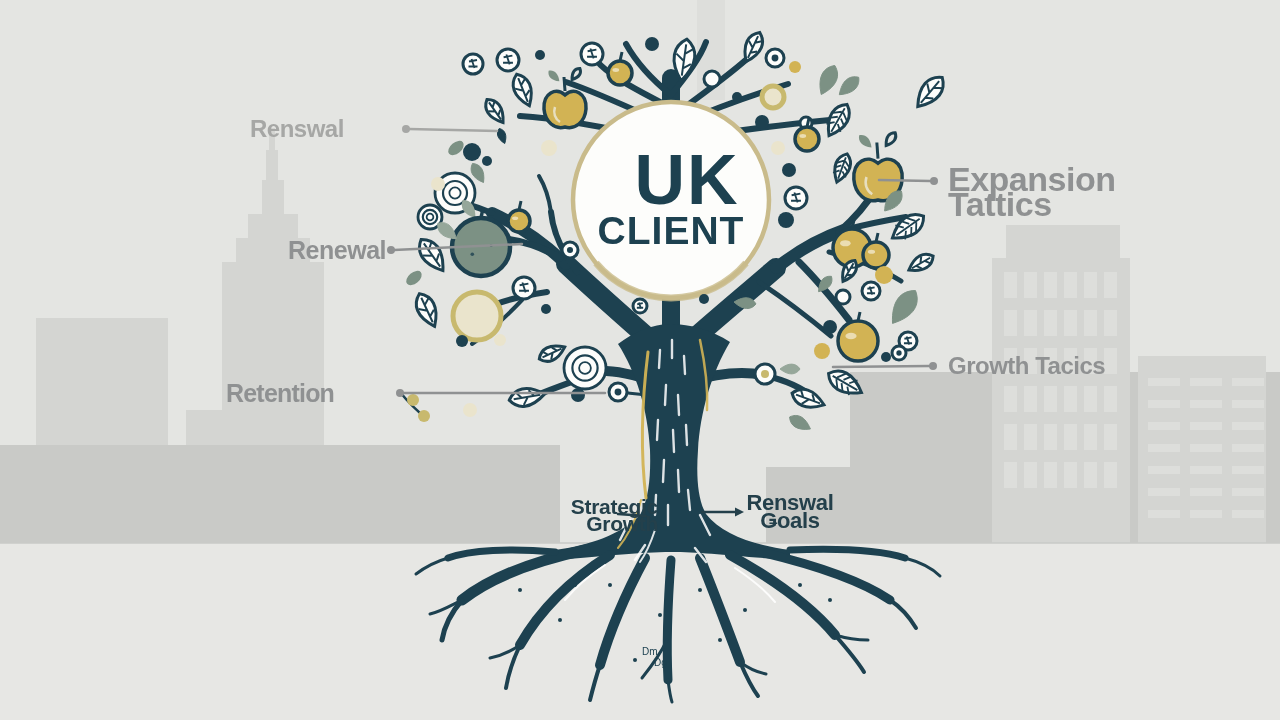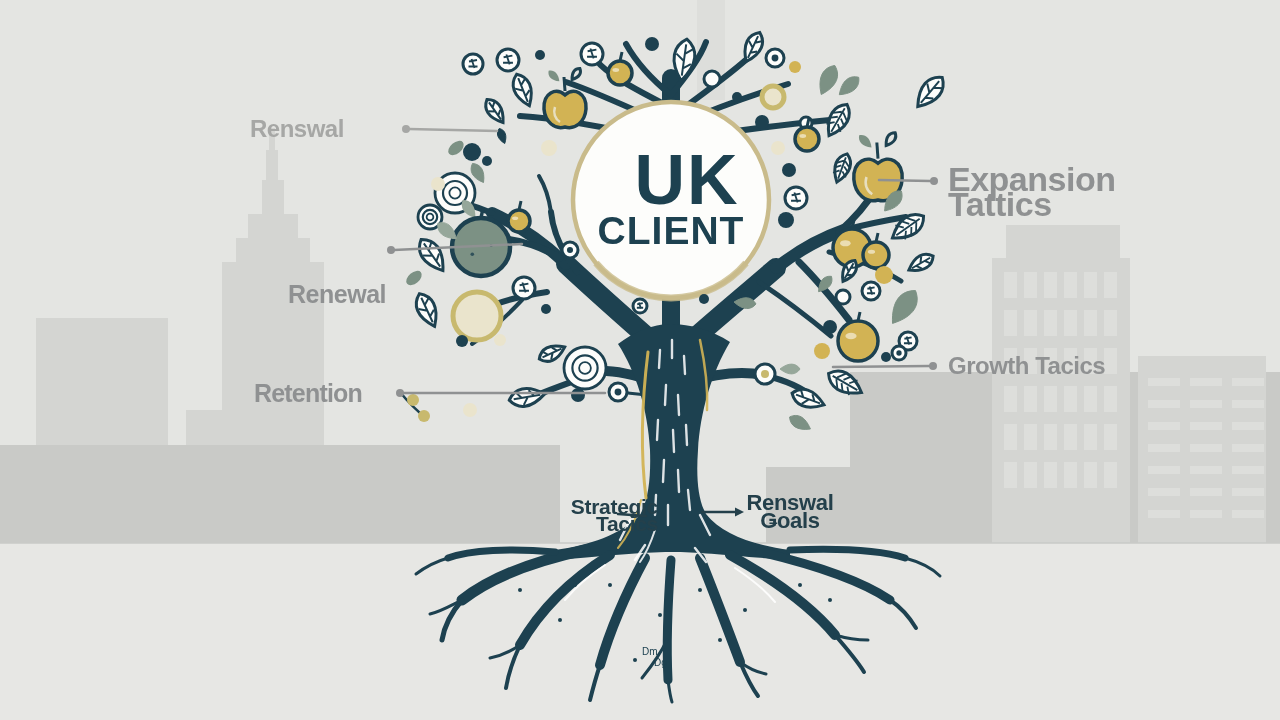--- a/index.html
+++ b/index.html
@@ -8,22 +8,22 @@
     background:var(--background,#e4e5e2);
     font-family:"Liberation Sans",sans-serif;
   }
   svg{position:absolute;left:0;top:0;}
   .lbl{
     position:absolute;font-weight:700;color:var(--label-gray,#8f9192);
     white-space:nowrap;
   }
   .lbl .ln{display:block;}
   #lbl-renewal-top{left:250px;top:115px;width:148px;text-align:left;font-size:24px;letter-spacing:-.5px;color:var(--label-gray-light,#a2a3a2);}
-  #lbl-renewal-mid{left:240px;top:236px;width:146px;text-align:right;font-size:25px;letter-spacing:-.5px;margin-top:44px;}
-  #lbl-retention{left:226px;top:379px;width:164px;text-align:center;font-size:25px;letter-spacing:-.8px;}
+  #lbl-renewal-mid{left:240px;top:236px;width:146px;text-align:right;font-size:25px;letter-spacing:-.5px;}
+  #lbl-retention{left:226px;top:379px;width:164px;text-align:left;font-size:25px;letter-spacing:-.8px;}
   #lbl-expansion{left:948px;top:167px;font-size:34px;line-height:25px;letter-spacing:-.5px;}
   #lbl-growth{left:948px;top:352px;font-size:24px;letter-spacing:-.5px;}
   #lbl-strategic{left:534px;top:498px;width:124px;text-align:right;font-size:21px;line-height:17px;color:var(--label-dark,#24404b);letter-spacing:-.3px;}
   #lbl-grategic{left:733px;top:494px;width:114px;text-align:center;font-size:22px;line-height:18px;color:var(--label-dark,#24404b);letter-spacing:-.3px;}
   #badge{
     position:absolute;left:573px;top:102px;width:196px;height:196px;border-radius:50%;
     display:flex;flex-direction:column;align-items:center;justify-content:center;
     color:var(--tree,#1d4150);text-align:center;
   }
   #badge .t1{font-size:70px;font-weight:700;letter-spacing:2px;line-height:62px;margin-left:32px;}
@@ -513,21 +513,21 @@
   <div class="lbl" id="lbl-renewal-top">Renswal</div>
   <div class="lbl" id="lbl-renewal-mid">Renewal</div>
   <div class="lbl" id="lbl-retention">Retention</div>
   <div class="lbl" id="lbl-expansion">
     <span class="ln">Expansion</span>
     <span class="ln">Tattics</span>
   </div>
   <div class="lbl" id="lbl-growth">Growth Tacics</div>
   <div class="lbl" id="lbl-strategic">
     <span class="ln">Strategic</span>
-    <span class="ln">Tacics</span>
+    <span class="ln">Growth</span>
   </div>
   <div class="lbl" id="lbl-grategic">
     <span class="ln">Renswal</span>
     <span class="ln">Ǥoals</span>
   </div>
 
   <div id="root-marks">
     <div class="ln1">Dm</div>
     <div class="ln2">Dg</div>
   </div>

